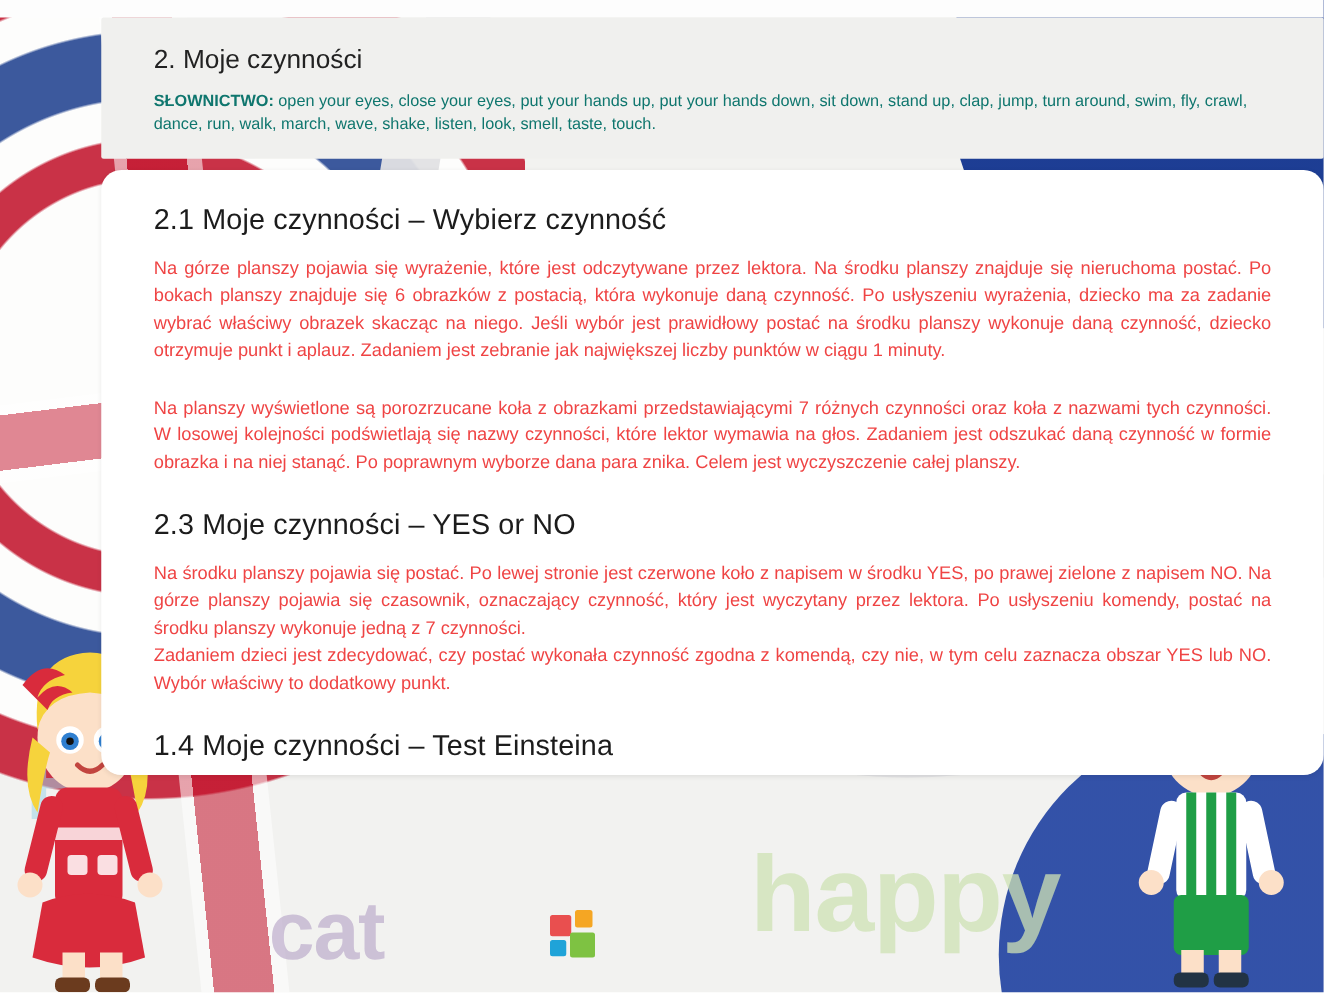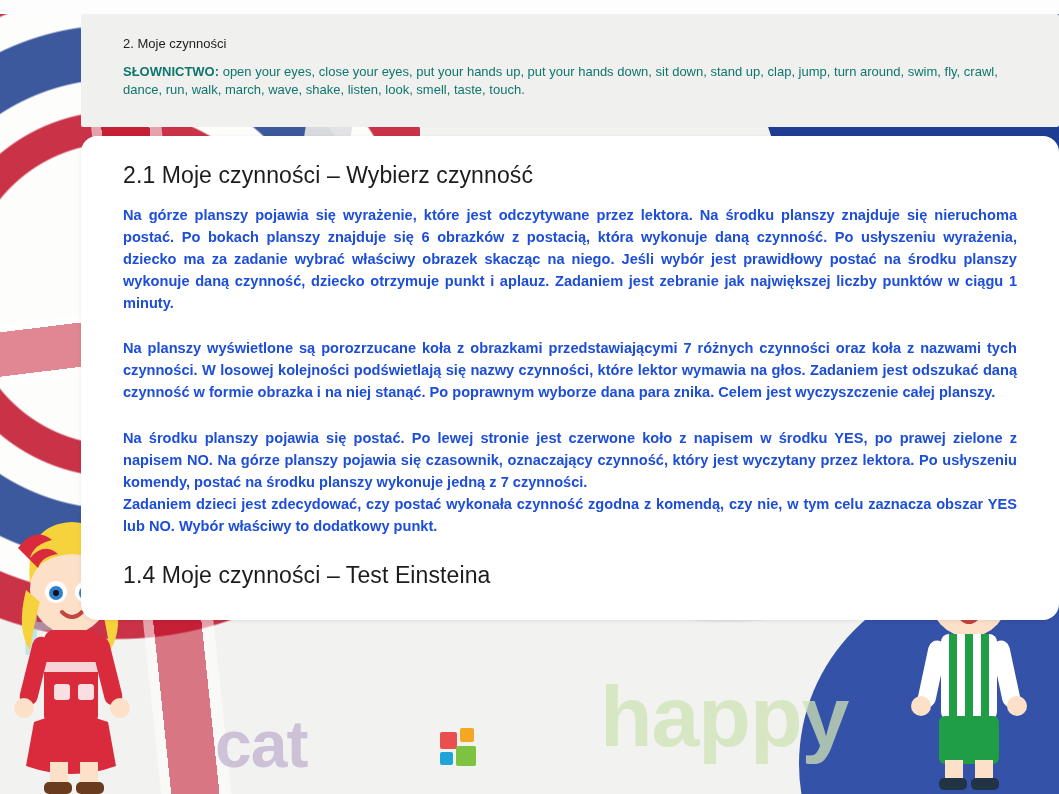--- a/index.html
+++ b/index.html
@@ -66,40 +66,39 @@
   .lm3{left:0;top:24px;width:13px;height:13px;background:#1fa3d8;}
   .lm4{left:16px;top:18px;width:20px;height:20px;background:#7ec242;}
   .logo-text{font-size:35px;color:#6b6f72;font-weight:600;letter-spacing:-.5px;}
 
   
   .header{
     position:absolute;left:81px;top:14px;width:978px;height:113px;
     background:#f0f0ee;border-radius:2px;
   }
   .header-inner{padding:22px 26px 0 42px;}
-  .h-title{font-size:13px;color:#222;margin-bottom:12px;font-family:"Liberation Sans",sans-serif;}
+  .h-title{font-size:21px;color:#222;margin-bottom:12px;font-family:"Liberation Sans",sans-serif;}
   .h-voc{font-size:13px;line-height:1.38;color:#0f766e;}
   .h-voc b{font-weight:700;}
 
   
   .card{
     position:absolute;left:81px;top:136px;width:978px;height:484px;
     background:#ffffff;border-radius:16px 16px 16px 16px;
     box-shadow:0 1px 4px rgba(0,0,0,.08);
     overflow:hidden;
   }
   .card-inner{padding:26px 42px 0 42px;}
   h2.sec{
     font-size:23px;font-weight:400;color:#1c1c1c;margin:0 0 16px 0;
     font-family:"Liberation Sans",sans-serif;letter-spacing:.1px;
   }
   p.body{
-    font-size:14.6px;line-height:1.5;color:#1d4ed8;margin:0 0 24px 0;
+    font-size:14.6px;line-height:1.5;color:#ef4444;margin:0 0 24px 0;
     text-align:justify;
-    font-weight:bold;
   }
   p.body.last{}
   .sec-block{margin-bottom:2px;}
 
   
   .kid{position:absolute;}
   .kid-girl{left:4px;bottom:0;width:150px;height:300px;}
   .kid-boy{right:26px;bottom:0;width:128px;height:300px;}
 </style>
 </head>
@@ -197,20 +196,21 @@
     <div class="sec-block">
       <h2 class="sec">2.1 Moje czynności – Wybierz czynność</h2>
       <p class="body">Na górze planszy pojawia się wyrażenie, które jest odczytywane przez lektora. Na środku planszy znajduje się nieruchoma postać. Po bokach planszy znajduje się 6 obrazków z postacią, która wykonuje daną czynność. Po usłyszeniu wyrażenia, dziecko ma za zadanie wybrać właściwy obrazek skacząc na niego. Jeśli wybór jest prawidłowy postać na środku planszy wykonuje daną czynność, dziecko otrzymuje punkt i aplauz. Zadaniem jest zebranie jak największej liczby punktów w ciągu 1 minuty.</p>
     </div>
 
     <div class="sec-block">
       <p class="body">Na planszy wyświetlone są porozrzucane koła z obrazkami przedstawiającymi 7 różnych czynności oraz koła z nazwami tych czynności. W losowej kolejności podświetlają się nazwy  czynności, które lektor wymawia na głos. Zadaniem jest odszukać daną czynność w formie obrazka i na niej stanąć. Po poprawnym wyborze dana para znika. Celem jest wyczyszczenie całej planszy.</p>
     </div>
 
     <div class="sec-block">
+      <h2 class="sec">2.3 Moje czynności – YES or NO</h2>
       <p class="body last" style="white-space:pre-line;">Na środku planszy pojawia się postać. Po lewej stronie jest czerwone koło z napisem w środku YES, po prawej zielone z napisem NO. Na górze planszy pojawia się czasownik, oznaczający czynność, który jest wyczytany przez lektora. Po usłyszeniu komendy, postać na środku planszy wykonuje jedną z 7 czynności.
 Zadaniem dzieci jest zdecydować, czy postać wykonała czynność zgodna z komendą, czy nie, w tym celu zaznacza obszar YES lub NO. Wybór właściwy to dodatkowy punkt.</p>
     </div>
 
     <div class="sec-block">
       <h2 class="sec">1.4 Moje czynności – Test Einsteina</h2>
     </div>
 
   </div>
 </div>

